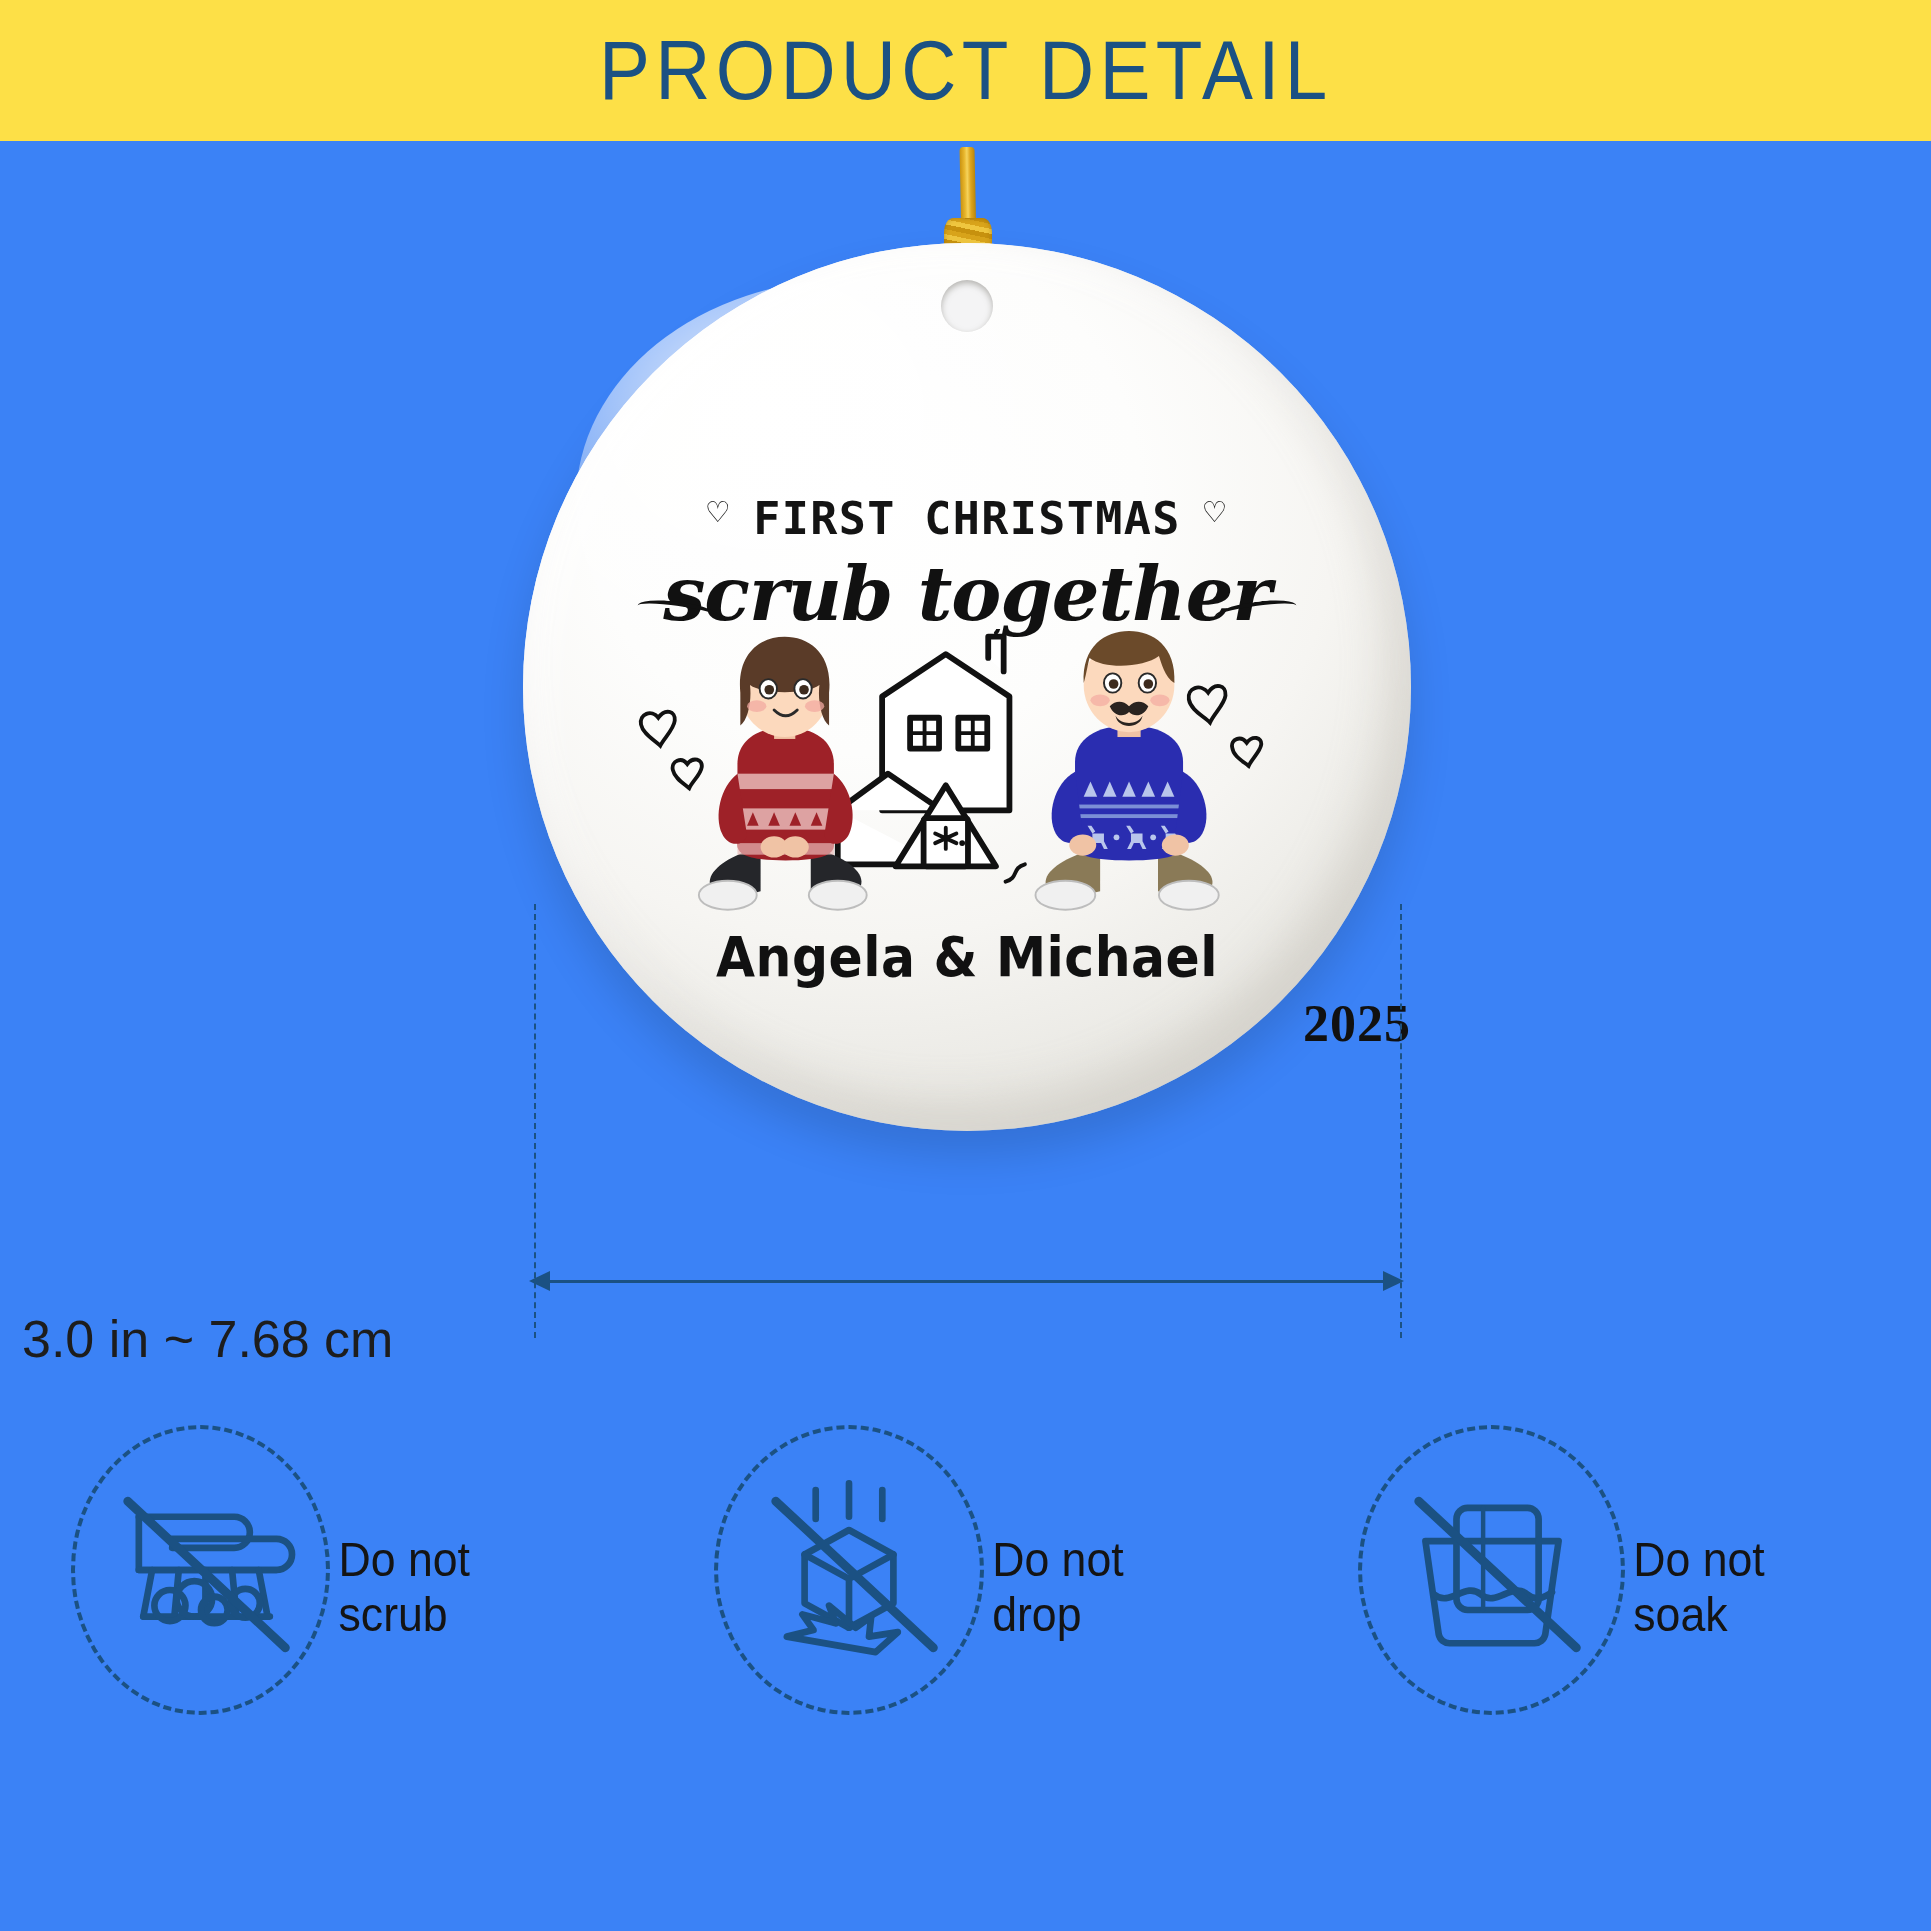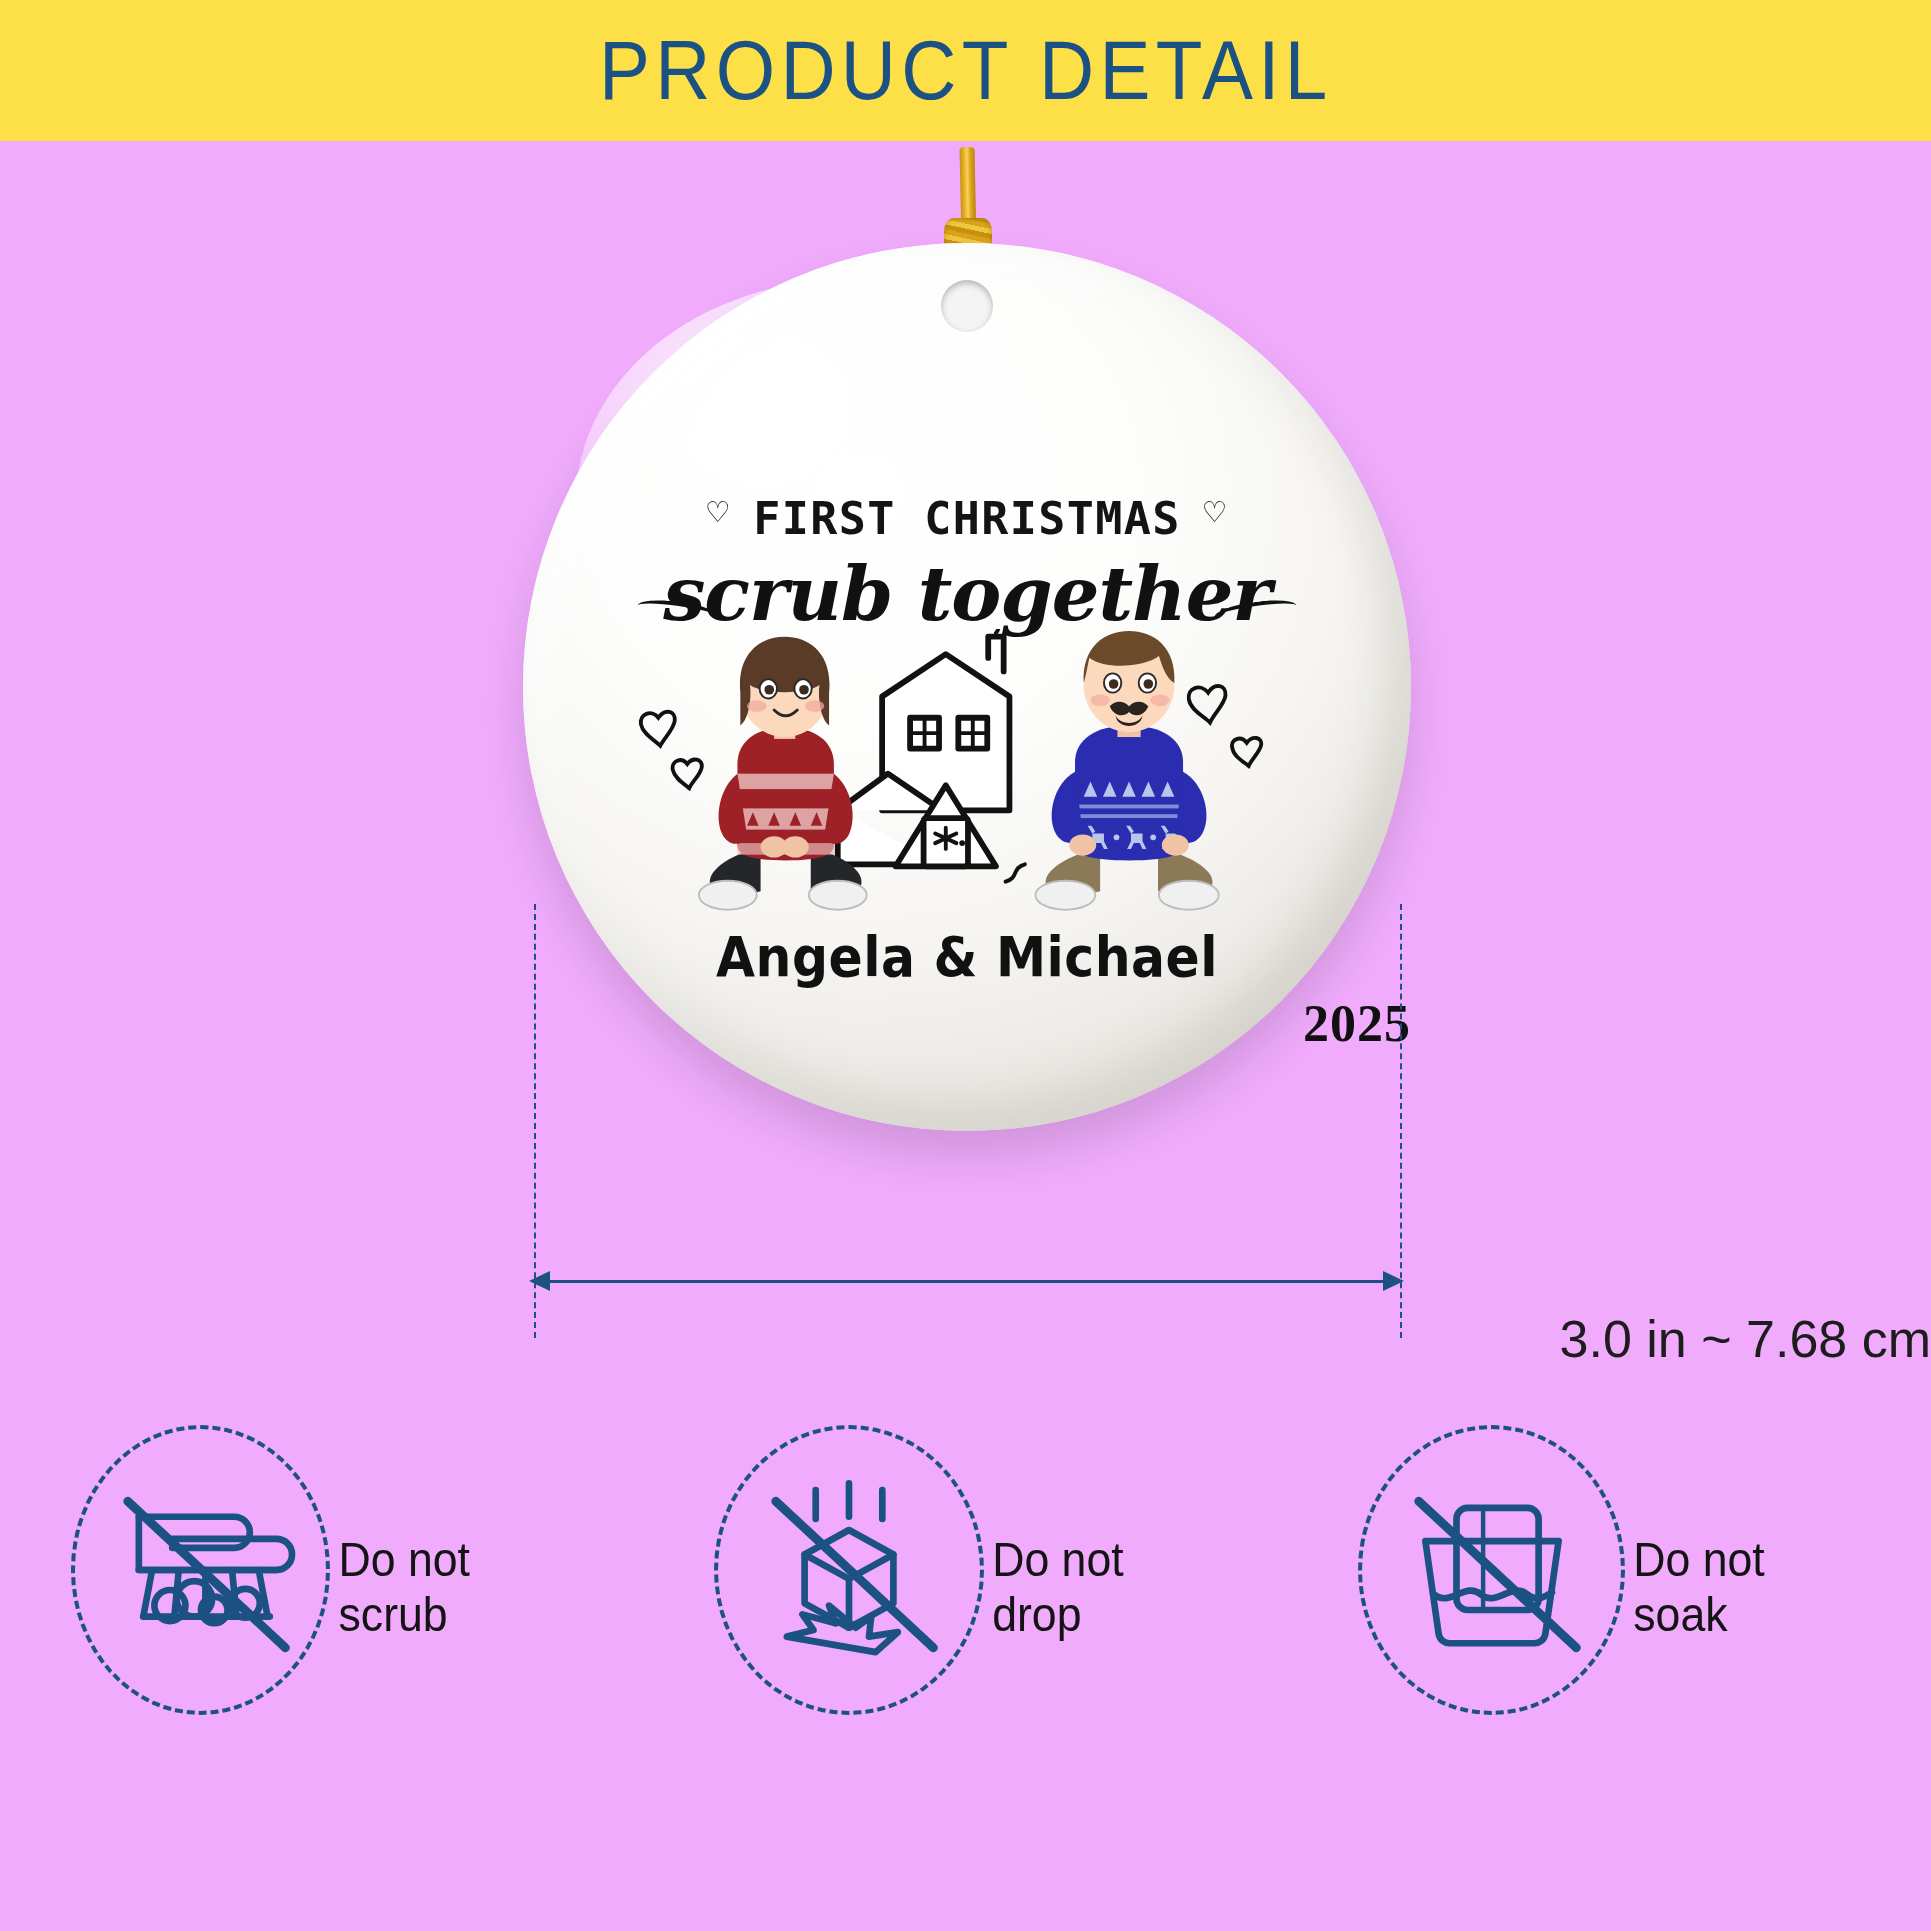--- a/index.html
+++ b/index.html
@@ -20,21 +20,21 @@
   .header-title{
     font-family:"Liberation Sans Narrow","Liberation Sans",sans-serif;
     font-size:83px; font-weight:400; letter-spacing:5.8px;
     color:#1b5183; transform:scaleX(0.92); transform-origin:center;
     white-space:nowrap;
   }
 
   
   .stage{
     position:absolute; left:0; top:141px; width:1931px; height:1790px;
-    background:#f0abfc;
+    background:#3b82f6;
   }
 
   
   .cord{
     position:absolute; left:961px; top:5.8px; width:15.4px; height:145px;
     background:linear-gradient(90deg,#c99211 0%,#e8b62c 30%,#f5d35c 48%,#dda41c 70%,#b8860b 100%);
     border-radius:3.9px;
     transform:rotate(-1.2deg);
   }
   .cord-knot{
@@ -125,22 +125,22 @@
     position:absolute; left:537px; top:1139px; width:863px; height:2.9px;
     background:#1b5183;
   }
   .arrow{
     position:absolute; top:1130px; width:0; height:0;
     border-top:10.6px solid transparent; border-bottom:10.6px solid transparent;
   }
   .arrow.a-l{ left:529px; border-right:21px solid #1b5183; }
   .arrow.a-r{ left:1383px; border-left:21px solid #1b5183; }
   .m-label{
-    position:absolute; left:0; top:1168px; width:1931px; text-align:right;
-    font-size:52px; color:#1d1d1d; font-family:"Liberation Sans",sans-serif;
+    position:absolute; left:0; top:1168px; width:1931px; text-align:left;
+    font-size:52px; color:#1d1d1d; font-family:"Liberation Sans",sans-serif;padding-left:22px;
   }
 
   
   .care-row{
     position:absolute; left:0; top:1284px; width:1931px; height:444px;
     display:flex; justify-content:space-around; align-items:flex-start;
   }
   .care-item{ width:502px; display:flex; flex-direction:row; align-items:center; }
   .care-circle{
     width:290px; height:290px; border-radius:50%;

